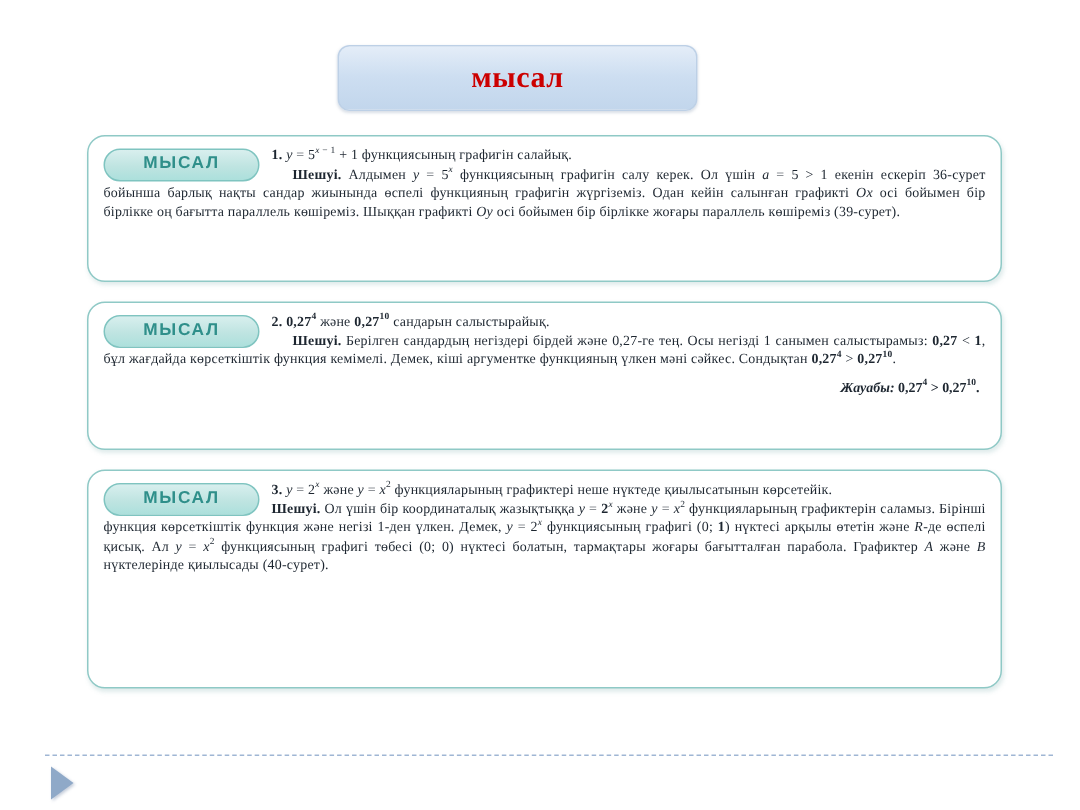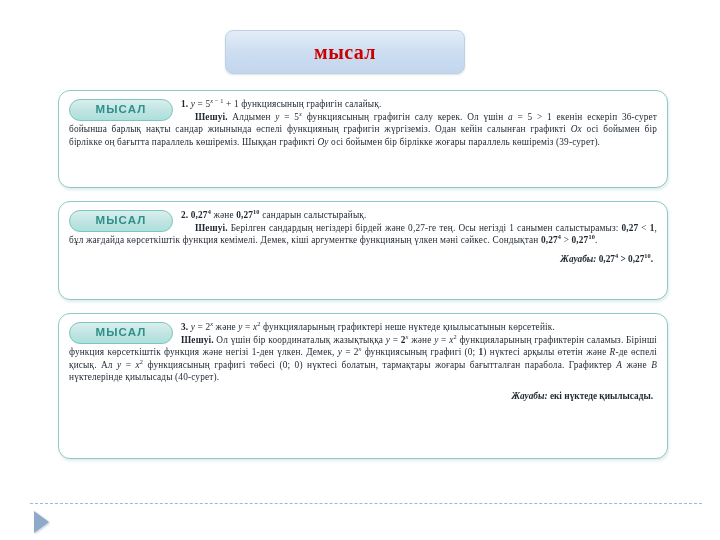--- a/index.html
+++ b/index.html
@@ -162,19 +162,18 @@
     </div>
     <p class="body-text"><span><b>2.</b> <b>0,27<sup>4</sup></b> және <b>0,27<sup>10</sup></b> сандарын салыстырайық.</span><br><span class="indent"></span><span class="ital-bold">Шешуі.</span> <span>Берілген сандардың негіздері бірдей және 0,27-ге тең. Осы негізді 1 санымен салыстырамыз: <b>0,27</b> &lt; <b>1</b>, бұл жағдайда көрсеткіштік функция кемімелі. Демек, кіші аргументке функцияның үлкен мәні сәйкес. Сондықтан <b>0,27<sup>4</sup></b> &gt; <b>0,27<sup>10</sup></b>.</span></p>
     <p class="answer-line"><span class="lbl">Жауабы:</span> <span class="val">0,27<sup>4</sup> &gt; 0,27<sup>10</sup>.</span></p>
   </div>
 
   <div class="example-block b3">
     <div class="badge">
       <span class="badge-text">МЫСАЛ</span>
     </div>
     <p class="body-text"><span><b>3.</b> <i>y</i> = 2<sup><i>x</i></sup> және <i>y</i> = <i>x</i><sup>2</sup> функцияларының графиктері неше нүктеде қиылысатынын көрсетейік.</span><br><span class="ital-bold">Шешуі.</span> <span>Ол үшін бір координаталық жазықтыққа <i>y</i> = <b>2</b><sup><i>x</i></sup> және <i>y</i> = <i>x</i><sup>2</sup> функцияларының графиктерін саламыз. Бірінші функция көрсеткіштік функция және негізі 1-ден үлкен. Демек, <i>y</i> = 2<sup><i>x</i></sup> функциясының графигі (0; <b>1</b>) нүктесі арқылы өтетін және <i>R</i>-де өспелі қисық. Ал <i>y</i> = <i>x</i><sup>2</sup> функциясының графигі төбесі (0; 0) нүктесі болатын, тармақтары жоғары бағытталған парабола. Графиктер <i>A</i> және <i>B</i> нүктелерінде қиылысады (40-сурет).</span></p>
-    <p class="answer-line"><span class="lbl">Жауабы:</span> <span class="val">екі нүктеде қиылысады.</span></p>
   </div>
 
 </div>
 
 <div class="dashed-rule"></div>
 <div class="nav-triangle"></div>
 
 </body></html>

